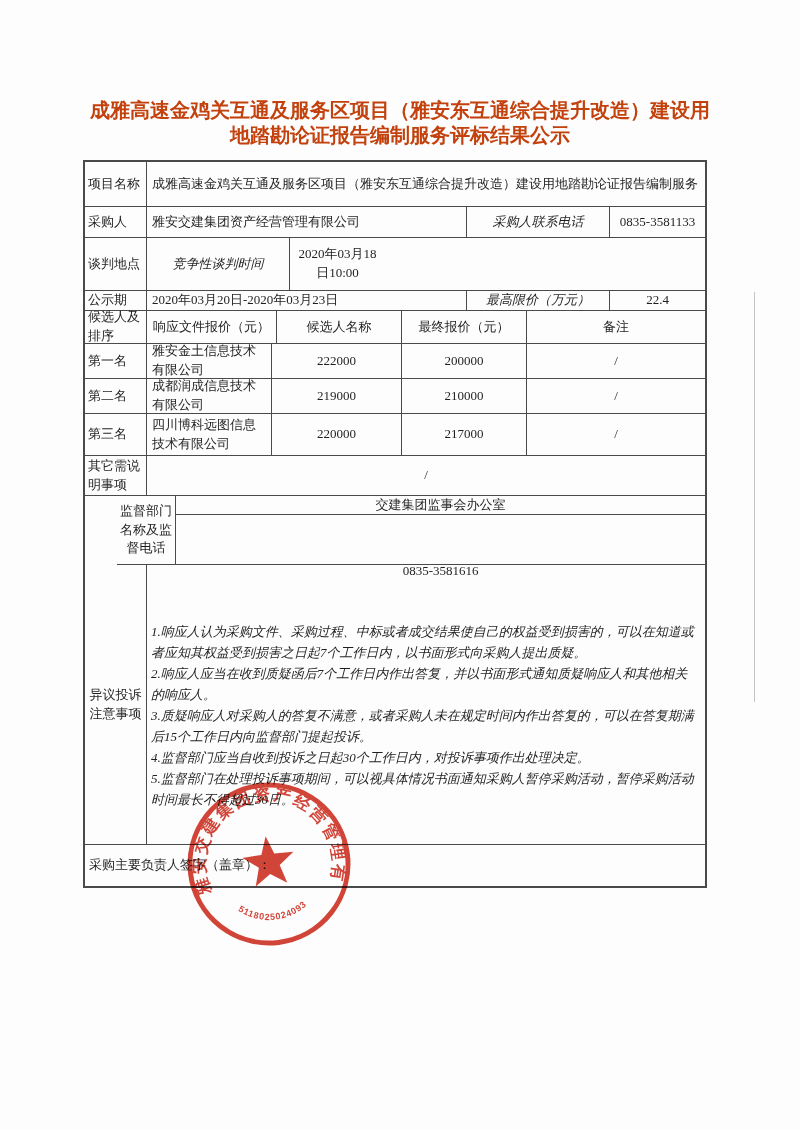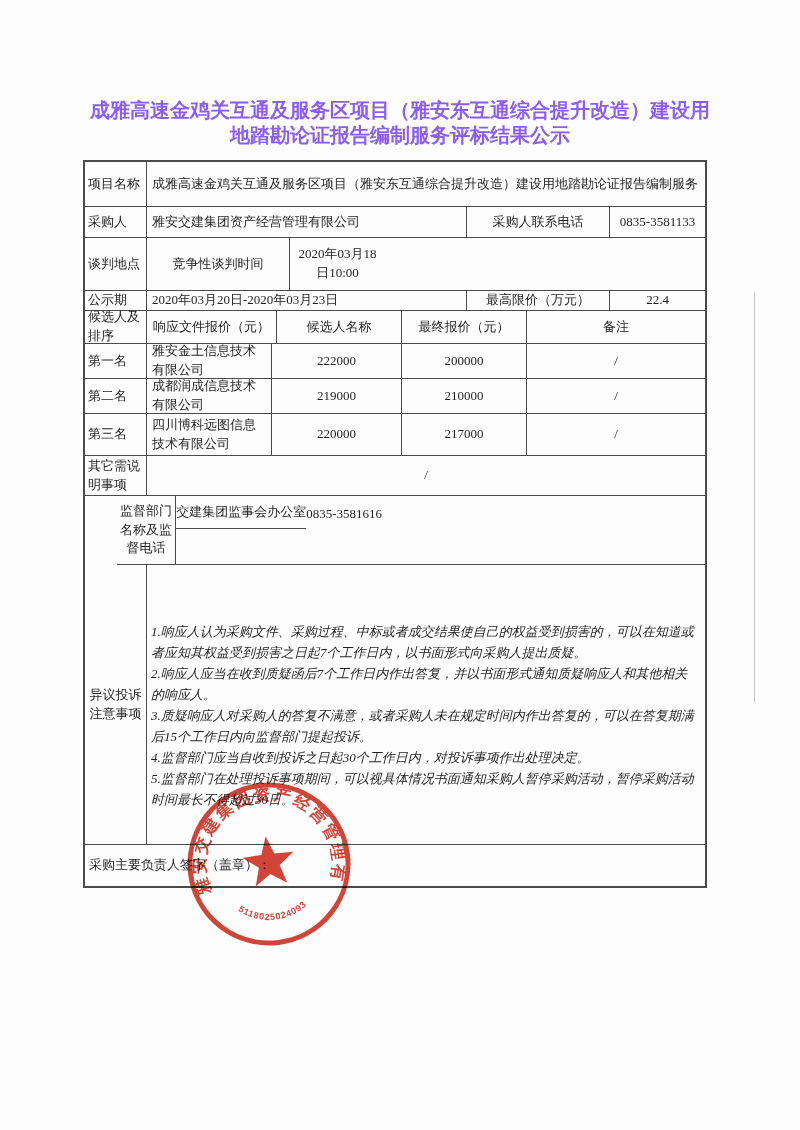--- a/index.html
+++ b/index.html
@@ -12,51 +12,51 @@
     overflow: hidden;
   }
   .title {
     position: absolute;
     left: 60px; top: 98px; width: 680px;
     text-align: center;
     font-family: "Liberation Sans", "DejaVu Sans", sans-serif;
     font-weight: bold;
     font-size: 20px;
     line-height: 25px;
-    color: #8b5cf6;
+    color: #c2410c;
   }
   .doc-table {
     position: absolute;
     left: 83px; top: 160px; width: 624px;
     border: 2px solid #4a4a4a;
     background: transparent;
     font-size: 13px;
   }
   .row { display: flex; border-bottom: 1px solid #4a4a4a; }
   .row:last-child { border-bottom: none; }
   .cell {
     border-right: 1px solid #4a4a4a;
     display: flex; align-items: center;
     padding: 0 5px;
     line-height: 1.45;
   }
   .cell:last-child { border-right: none; }
   .lab { width: 62px; justify-content: flex-start; text-align: left; padding: 1px 3px; }
   .ctr { justify-content: center; text-align: center; }
   .v-main  { width: 320px; }
-  .k2      { width: 143px; justify-content: center; text-align: center; }
+  .k2      { width: 143px; justify-content: center; text-align: center; font-style: italic; }
   .v2      { width: 95px;  justify-content: center; text-align: center; }
   .v-wide  { width: 558px; }
   .c-name  { width: 125px; }
   .c-bid1  { width: 130px; justify-content: center; text-align: center; }
   .c-bid2  { width: 125px; justify-content: center; text-align: center; }
   .c-note  { width: 178px; justify-content: center; text-align: center; }
   .h45{height:45px}.h31{height:31px}.h53{height:53px}.h20{height:20px}
   .h33{height:33px}.h35{height:35px}.h42{height:42px}.h40{height:40px}
-  .sup-right { width: 558px; display: flex; flex-direction: row; }
+  .sup-right { width: 558px; display: flex; flex-direction: column; gap: 48px; }
   .sup-row1 { height: 33px; border-bottom: 1px solid #4a4a4a; display: flex; align-items: center; justify-content: center; }
   .sup-row2 { height: 35px; display: flex; align-items: center; justify-content: center; }
   .h69 { height: 69px; margin-left: 32px; }
   .h280 { height: 280px; }
   .h41 { height: 41px; }
   .objection-body {
     width: 558px;
     display: block;
     padding: 56px 8px 4px 4px;
     line-height: 21px;

